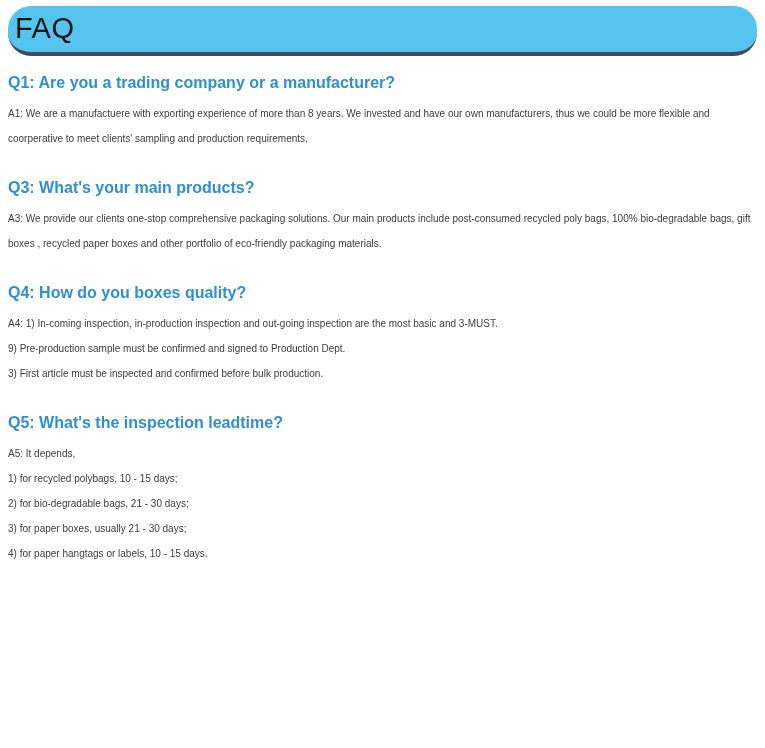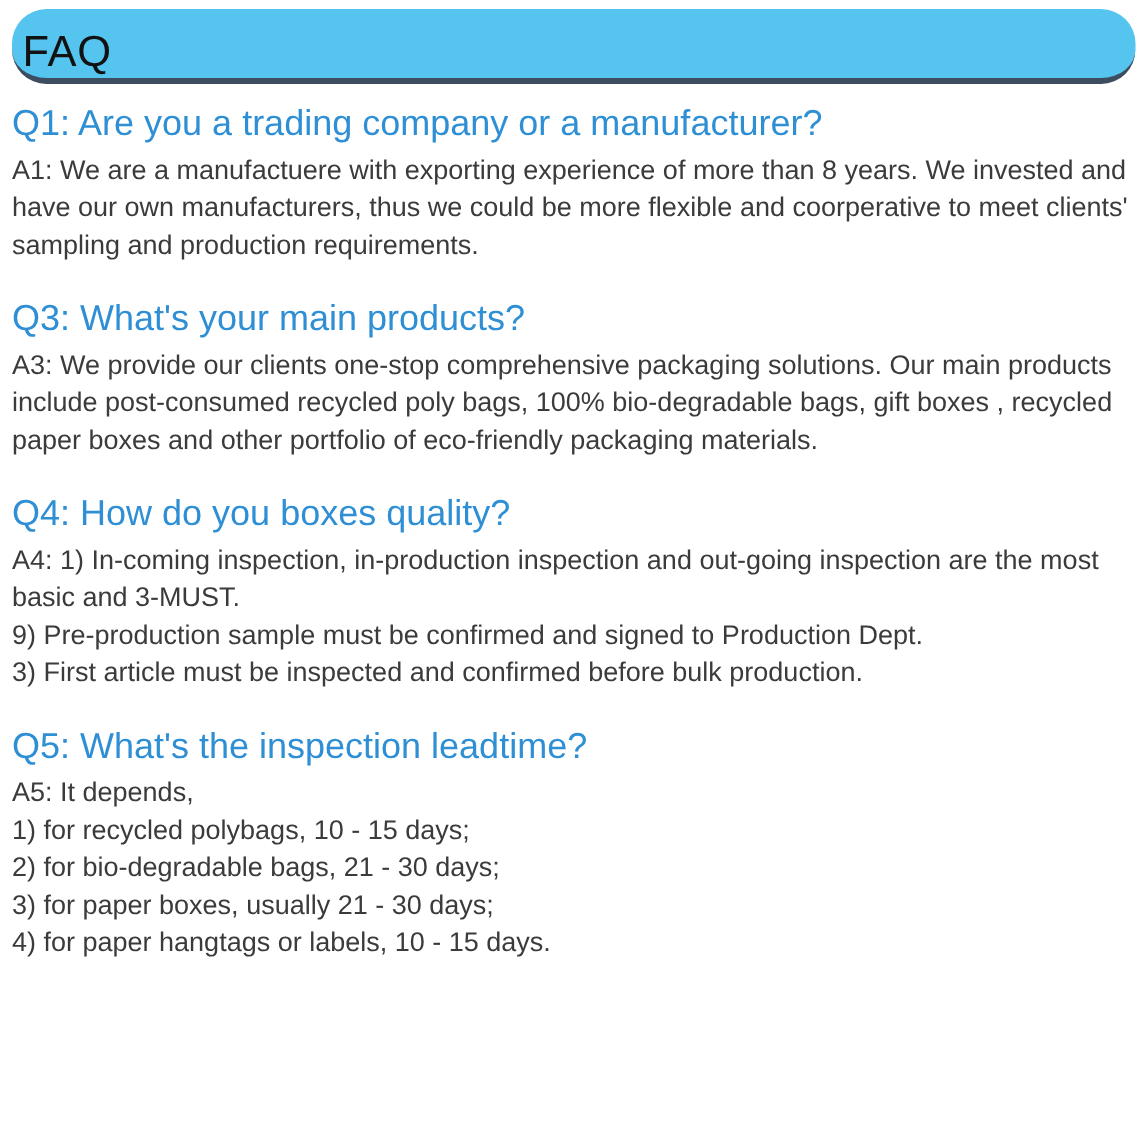--- a/index.html
+++ b/index.html
@@ -10,44 +10,44 @@
     --page-bg:#FFFFFF;
   }
   html,body{margin:0;padding:0;background:var(--page-bg);}
   body{font-family:"Liberation Sans", sans-serif;-webkit-font-smoothing:antialiased;}
   .page{width:765px;box-sizing:border-box;padding:6px 8px 12px 8px;background:var(--page-bg);}
   .faq-header{
     background:var(--header-bg);
     border-bottom:4px solid var(--header-border);
     height:46px;
     display:flex;
-    align-items:flex-end;
+    align-items:center;
     border-radius:23px;
   }
   .faq-title{
     margin:0;
     padding:0 0 2px 7px;
     font-size:29px;
     font-weight:400;
     letter-spacing:0.5px;
     color:#121212;
     line-height:1;
   }
   .faq-section{margin:0;}
   .question{
-    font-size:24px;
-    font-weight:400;
+    font-size:16px;
+    font-weight:700;
     color:var(--question-color);
     margin:26px 0 7px 0;
     line-height:22px;
   }
   .faq-section.first .question{margin-top:16px;}
   .answer{
     margin:0;
-    font-size:18px;
+    font-size:10px;
     line-height:25px;
     color:var(--answer-color);
     max-width:748px;
   }
 </style>
 </head>
 <body>
 
 <div class="page">
 

